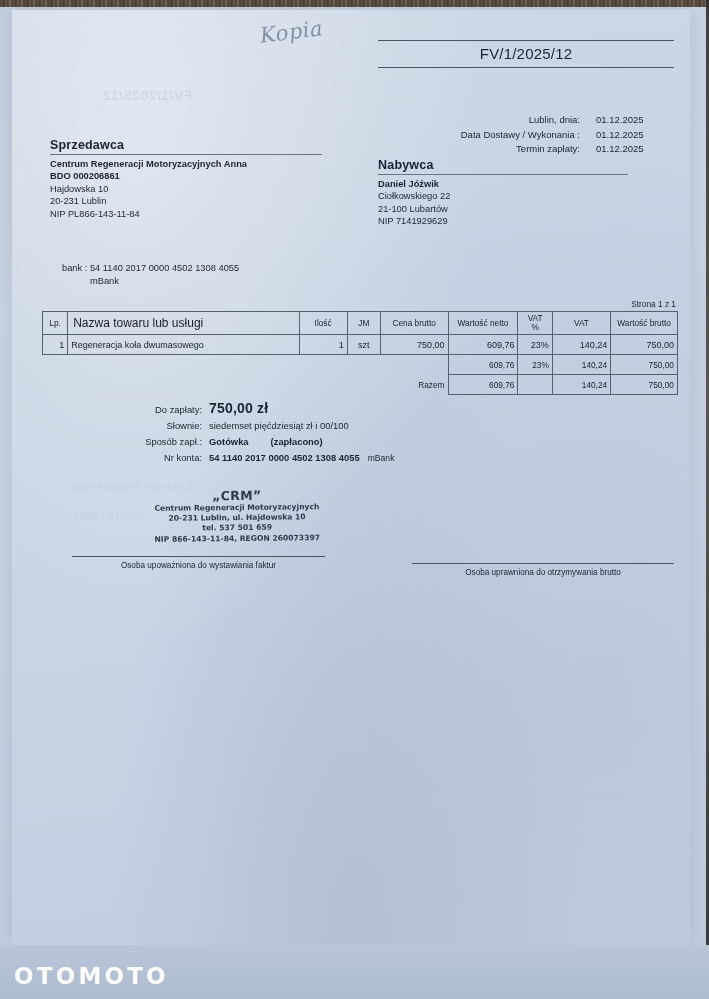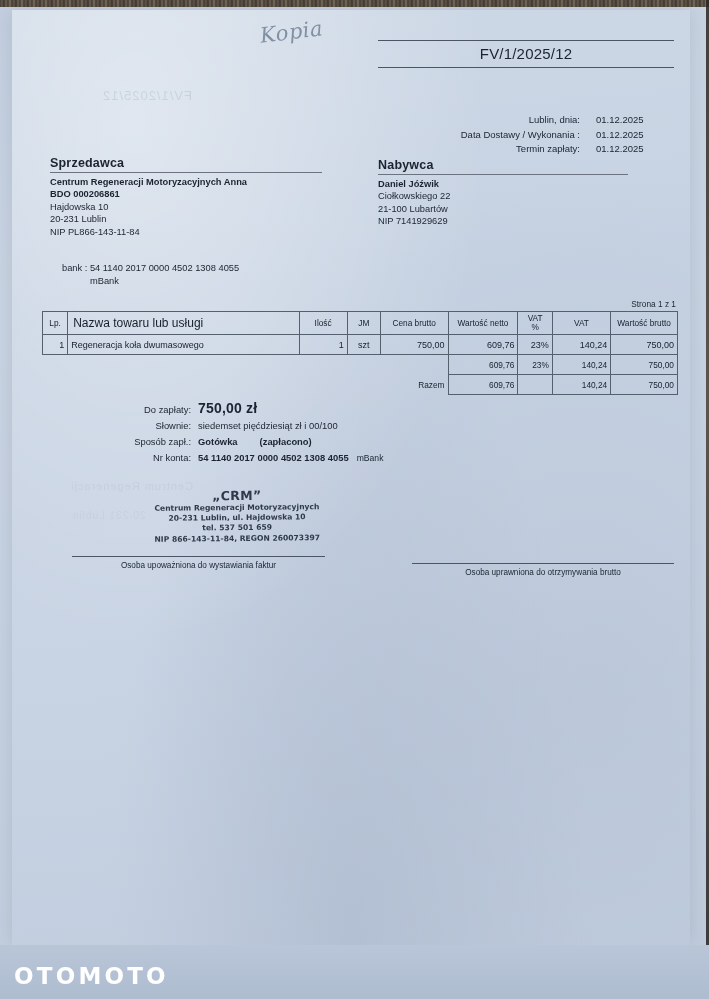--- a/index.html
+++ b/index.html
@@ -92,21 +92,21 @@
   #dates .val { width: 78px; text-align: left; padding-left: 16px; }
 
   
   .party-h {
     font-size: 12.5px; font-weight: bold; letter-spacing: .2px;
   }
   .party-rule { height: 1px; background: #6b7280; margin-top: 2px; }
   .party-body { font-size: 9.3px; line-height: 12.4px; padding-top: 3px; }
   .party-body .b { font-weight: bold; }
 
-  #seller { left: 38px; top: 146px; width: 272px; }
+  #seller { left: 38px; top: 128px; width: 272px; }
   #buyer  { left: 366px; top: 148px; width: 250px; }
 
   #bank { left: 50px; top: 252px; font-size: 9.3px; line-height: 12.6px; }
   #bank .ind { padding-left: 28px; }
 
   
   #strona { left: 560px; top: 289px; width: 104px; text-align: right; font-size: 8.3px; }
 
   
   #tbl { left: 30px; top: 301px; width: 636px; }
@@ -134,21 +134,21 @@
   .c-netto { width: 72px; text-align: right; padding-right: 5px; }
   .c-vatp  { width: 30px; text-align: right; padding-right: 4px; }
   .c-vat   { width: 58px; text-align: right; padding-right: 5px; }
   .c-brutto{ width: 68px; text-align: right; padding-right: 5px; }
   .nb { border: none !important; }
   .razem { text-align: right; font-weight: bold; padding-right: 5px; margin-top: 16px; }
   .bold { font-weight: bold; }
   .rowdata td { font-size: 9px; }
 
   
-  #pay { left: 95px; top: 390px; font-size: 9.4px; }
+  #pay { left: 106px; top: 390px; font-size: 9.4px; }
   #pay .prow { display: flex; align-items: baseline; line-height: 16px; }
   #pay .k { width: 84px; text-align: right; padding-right: 7px; }
   #pay .big { font-size: 14px; font-weight: bold; letter-spacing: .2px; }
   #pay .v { }
   #pay .vb { font-weight: bold; }
   #pay .paid { font-weight: bold; padding-left: 22px; }
   #pay .acct { font-weight: bold; }
   #pay .mb { font-weight: normal; padding-left: 8px; font-size: 8.6px; }
 
   

